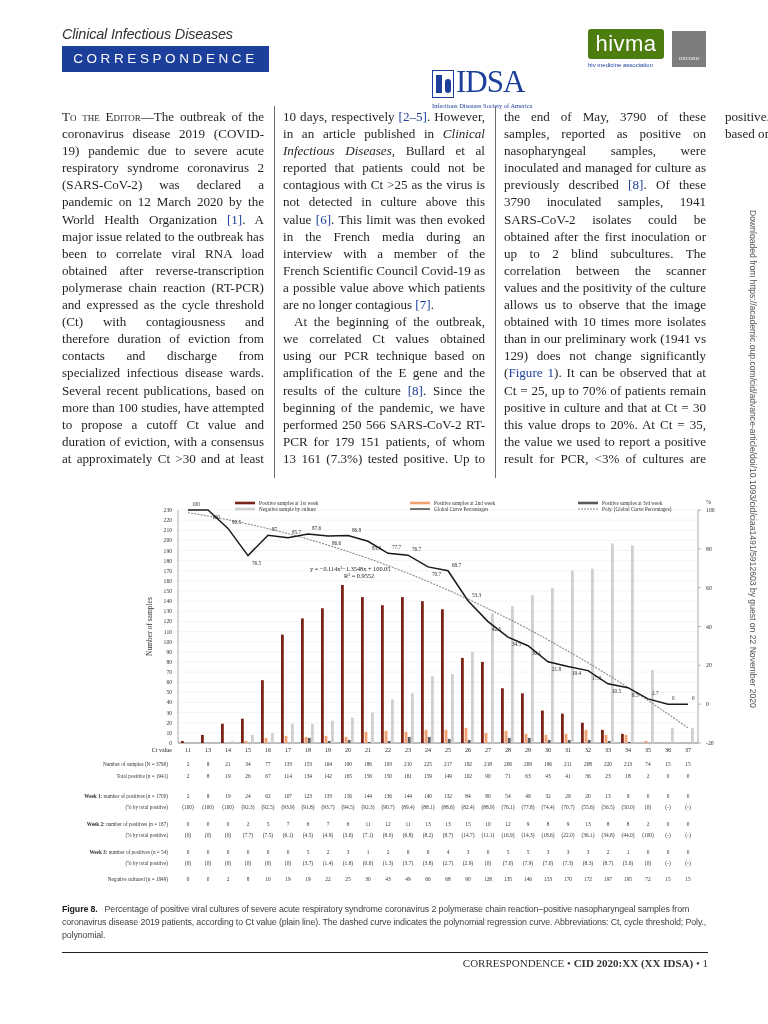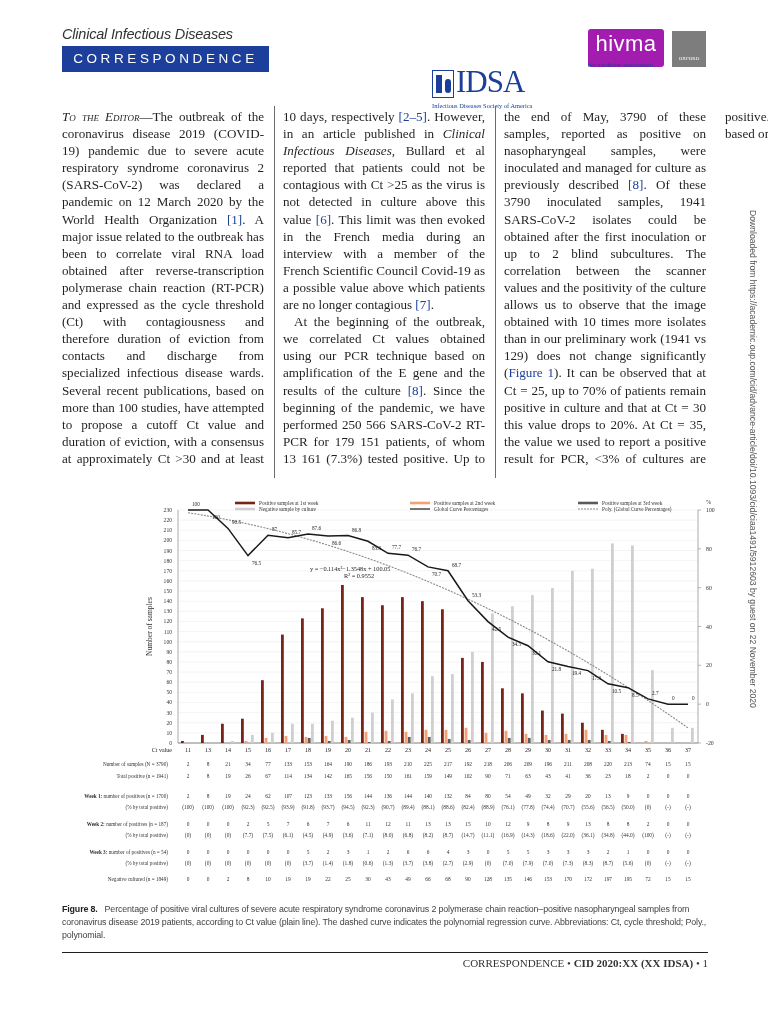--- a/index.html
+++ b/index.html
@@ -10,26 +10,26 @@
   .section-banner { position: absolute; left: 62px; top: 46px; width: 207px; height: 26px; background: #1b3f9a; color: #fff; font-family: "Liberation Sans", sans-serif; font-size: 13.5px; letter-spacing: 3.6px; line-height: 26px; text-align: center; }
 
   .logos { position: absolute; top: 28px; left: 432px; height: 44px; display: flex; align-items: flex-start; gap: 8px; }
   .idsa { position: relative; width: 148px; height: 44px; margin-top: 40px; }
   .idsa-mark { position: absolute; left: 0; top: 2px; width: 22px; height: 28px; border: 1px solid #1b3f9a; }
   .idsa-mark::before { content: ""; position: absolute; left: 3px; top: 4px; width: 6px; height: 18px; background: #1b3f9a; }
   .idsa-mark::after { content: ""; position: absolute; left: 12px; top: 8px; width: 6px; height: 14px; background: #1b3f9a; border-radius: 3px; }
   .idsa-text { position: absolute; left: 24px; top: -4px; font-family: "Liberation Serif", serif; font-size: 31px; color: #1b3f9a; letter-spacing: -1px; }
   .idsa-sub { position: absolute; left: 0; top: 34px; font-size: 6.4px; color: #1b3f9a; white-space: nowrap; }
   .hivma { position: relative; width: 76px; height: 44px; }
-  .hivma-box { position: absolute; left: 0; top: 1px; width: 76px; height: 38px; background: #a21caf; border-radius: 3px; color: #fff; font-family: "Liberation Sans", sans-serif; font-size: 22px; text-align: center; line-height: 29px; letter-spacing: 0.5px; }
+  .hivma-box { position: absolute; left: 0; top: 1px; width: 76px; height: 30px; background: #4d7c0f; border-radius: 3px; color: #fff; font-family: "Liberation Sans", sans-serif; font-size: 22px; text-align: center; line-height: 29px; letter-spacing: 0.5px; }
   .hivma-sub { position: absolute; left: 0; top: 34px; font-family: "Liberation Sans", sans-serif; font-size: 6px; color: #1b3f9a; white-space: nowrap; }
   .oxford { width: 34px; height: 36px; background: #7d7d7d; color: #fff; font-size: 5px; text-align: center; line-height: 8px; padding-top: 24px; margin-top: 3px; }
   .col-rule { position: absolute; top: 106px; width: 1px; height: 372px; background: #6d6d6d; }
   .article-title { font-family: "DejaVu Sans", sans-serif; font-weight: bold; font-size: 11.3px; line-height: 14.6px; text-align: left; margin-bottom: 26px; letter-spacing: -0.1px; }
-  .smallcaps { font-variant: small-caps; font-style: italic; }
+  .smallcaps { font-variant: small-caps; }
   .ref { color: #1b3f9a; }
   p.indent { text-indent: 11px; }
 
   .side-note { position: absolute; left: 746px; top: 210px; width: 620px; transform-origin: 0 0; transform: rotate(90deg) translateY(-12px); font-family: "Liberation Sans", sans-serif; font-size: 8.6px; color: #555; white-space: nowrap; }
 
   .figure { position: absolute; left: 60px; top: 496px; width: 660px; height: 392px; }
   #chart-svg { position: absolute; left: 0; top: 0; }
 
   .fig-caption { position: absolute; left: 62px; top: 903px; width: 650px; font-family: "Liberation Sans", sans-serif; font-size: 8.9px; line-height: 13px; color: #444; letter-spacing: -0.15px; }
   .fig-caption b { color: #222; }

